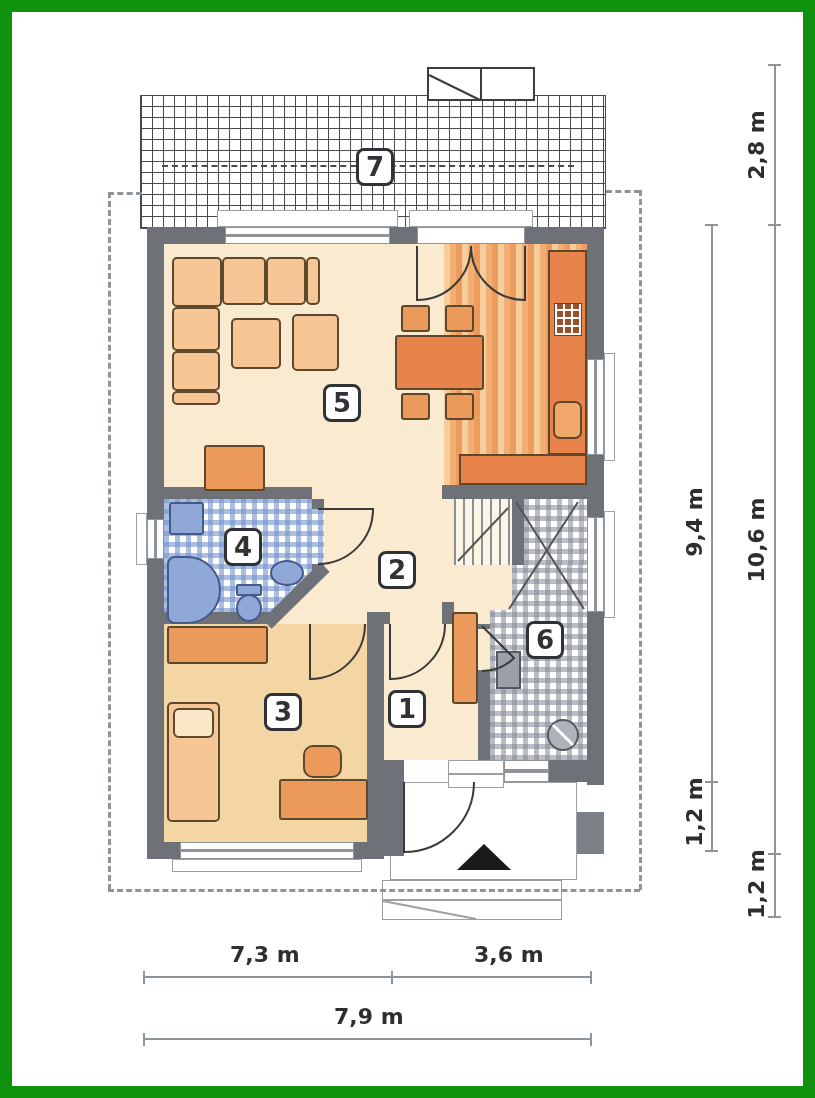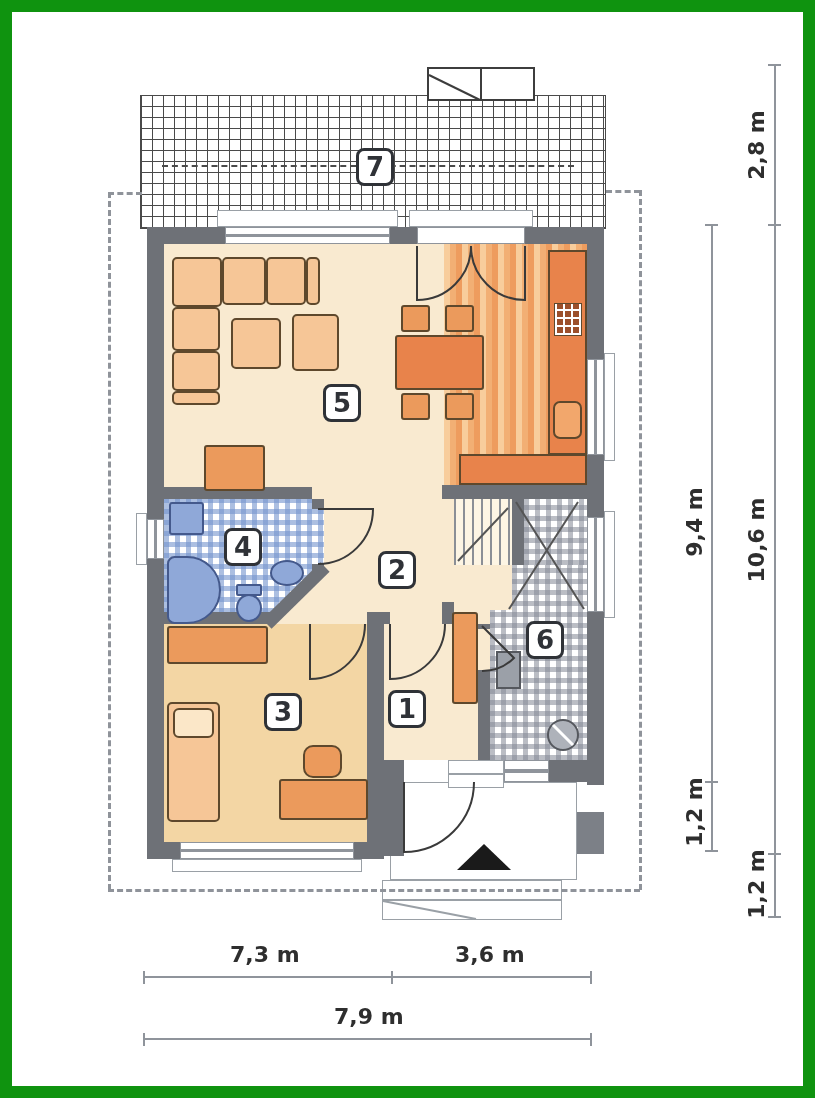--- a/index.html
+++ b/index.html
@@ -189,21 +189,21 @@
   <div class="dimtxtV" style="left:744px;top:872px;">1,2 m</div>
 
   <div class="dimline" style="left:132px;top:964px;width:448px;height:2px;"></div>
   <div class="dimline" style="left:131px;top:959px;width:2px;height:13px;"></div>
   <div class="dimline" style="left:379px;top:959px;width:2px;height:13px;"></div>
   <div class="dimline" style="left:578px;top:959px;width:2px;height:13px;"></div>
   <div class="dimline" style="left:132px;top:1026px;width:448px;height:2px;"></div>
   <div class="dimline" style="left:131px;top:1021px;width:2px;height:13px;"></div>
   <div class="dimline" style="left:578px;top:1021px;width:2px;height:13px;"></div>
   <div class="dimtxt" style="left:218px;top:930px;">7,3 m</div>
-  <div class="dimtxt" style="left:443px;top:930px;">3,6 m</div>
+  <div class="dimtxt" style="left:462px;top:930px;">3,6 m</div>
   <div class="dimtxt" style="left:322px;top:992px;">7,9 m</div>
 
   <svg class="overlay" width="815" height="1098" viewBox="0 0 815 1098">
     <polygon points="312,558 312,612 258,612" fill="#f9ead0"></polygon>
     <line x1="313" y1="555" x2="255" y2="612" stroke="#6e7177" stroke-width="13"></line>
     <path d="M417,63 L468,88" stroke="#3d3d3d" stroke-width="2" fill="none"></path>
     <path d="M405,234 V288 A54,54 0 0 0 459,234" stroke="#3a3a3a" stroke-width="2" fill="none"></path>
     <path d="M513,234 V288 A54,54 0 0 1 459,234" stroke="#3a3a3a" stroke-width="2" fill="none"></path>
     <path d="M306,497 H361 A55,55 0 0 1 306,552" stroke="#3a3a3a" stroke-width="2" fill="none"></path>
     <path d="M298,612 V667 A55,55 0 0 0 353,612" stroke="#3a3a3a" stroke-width="2" fill="none"></path>

